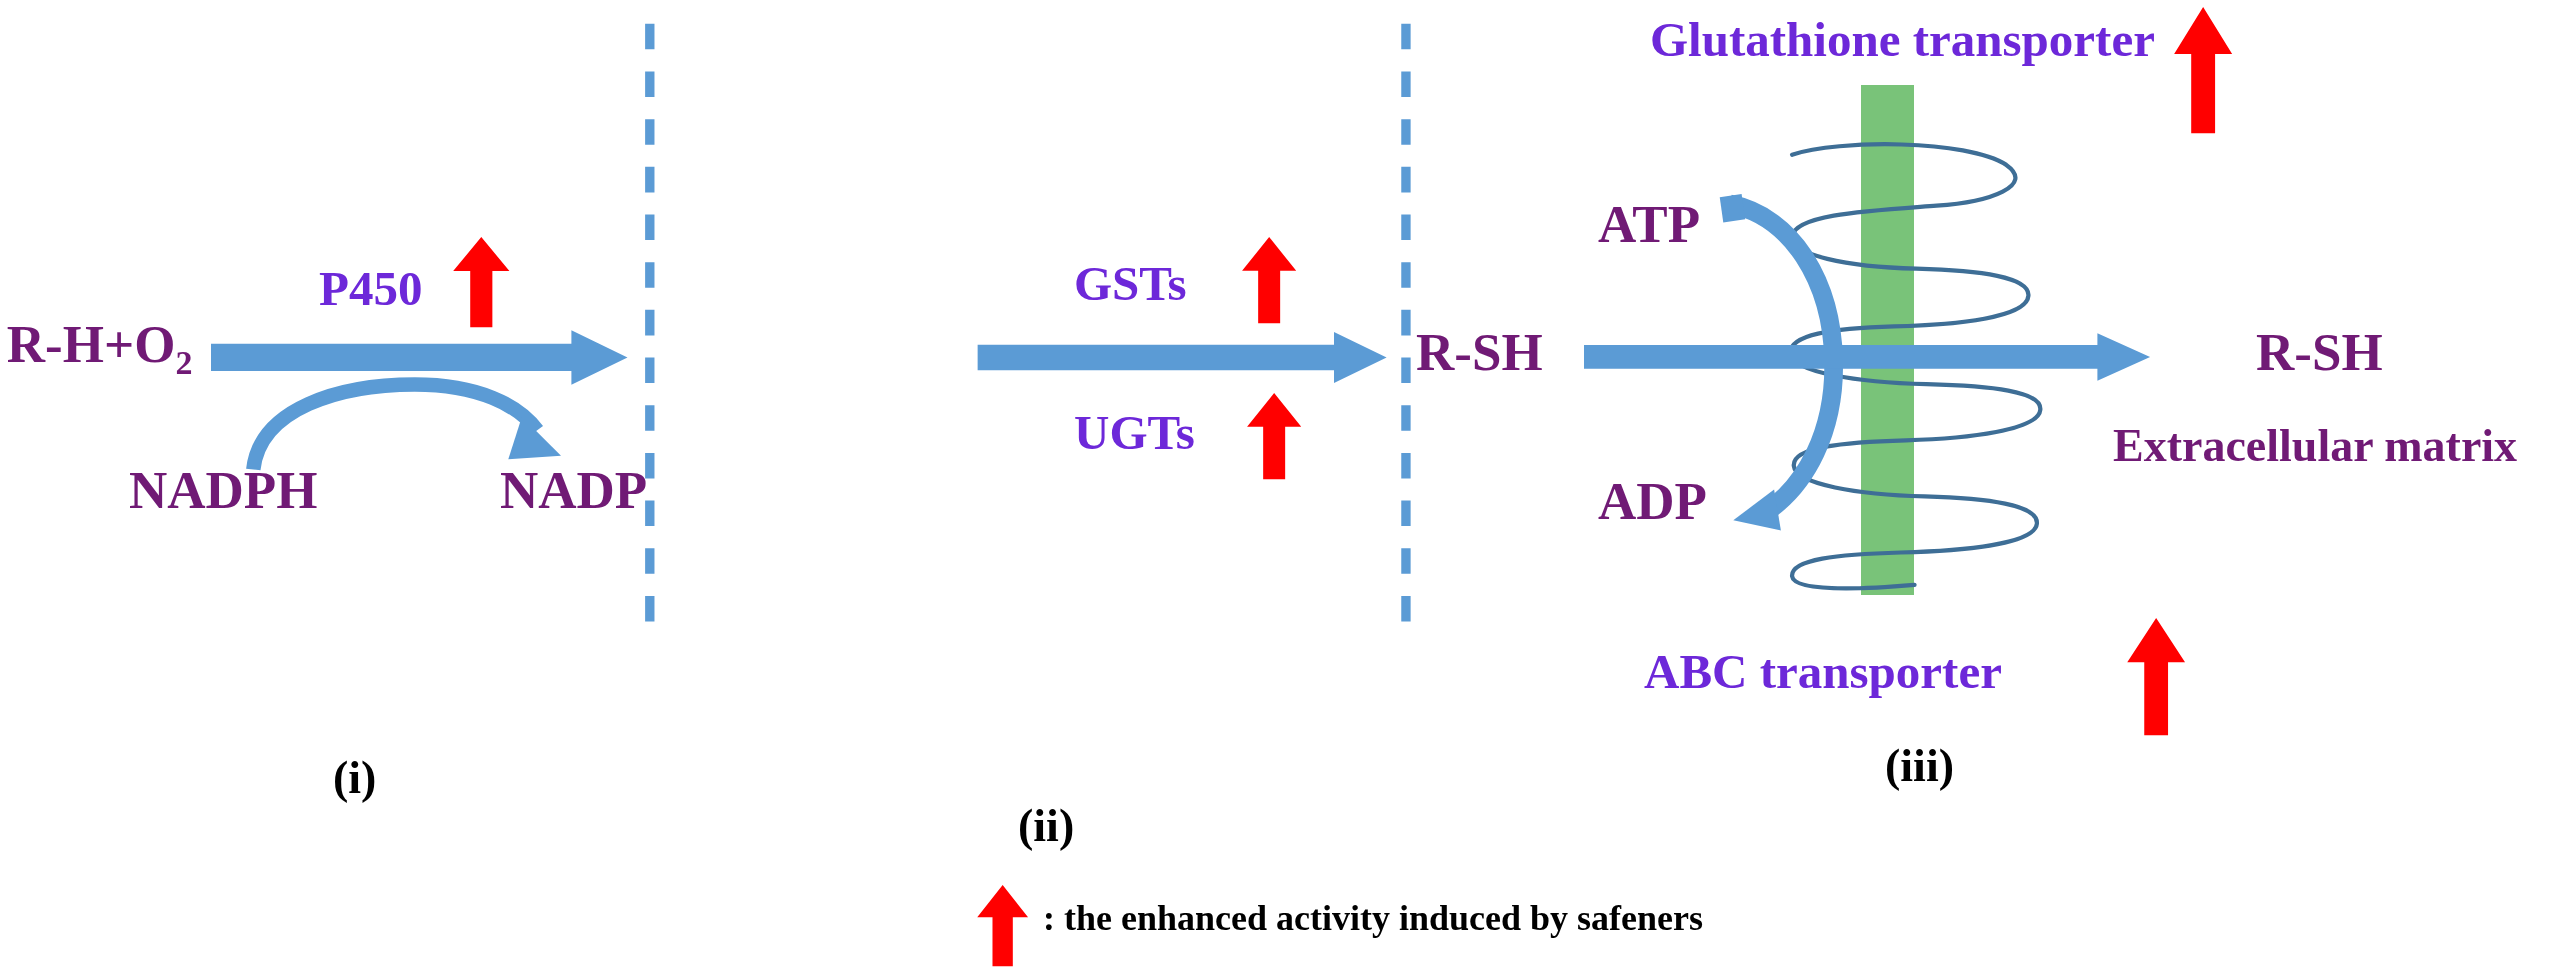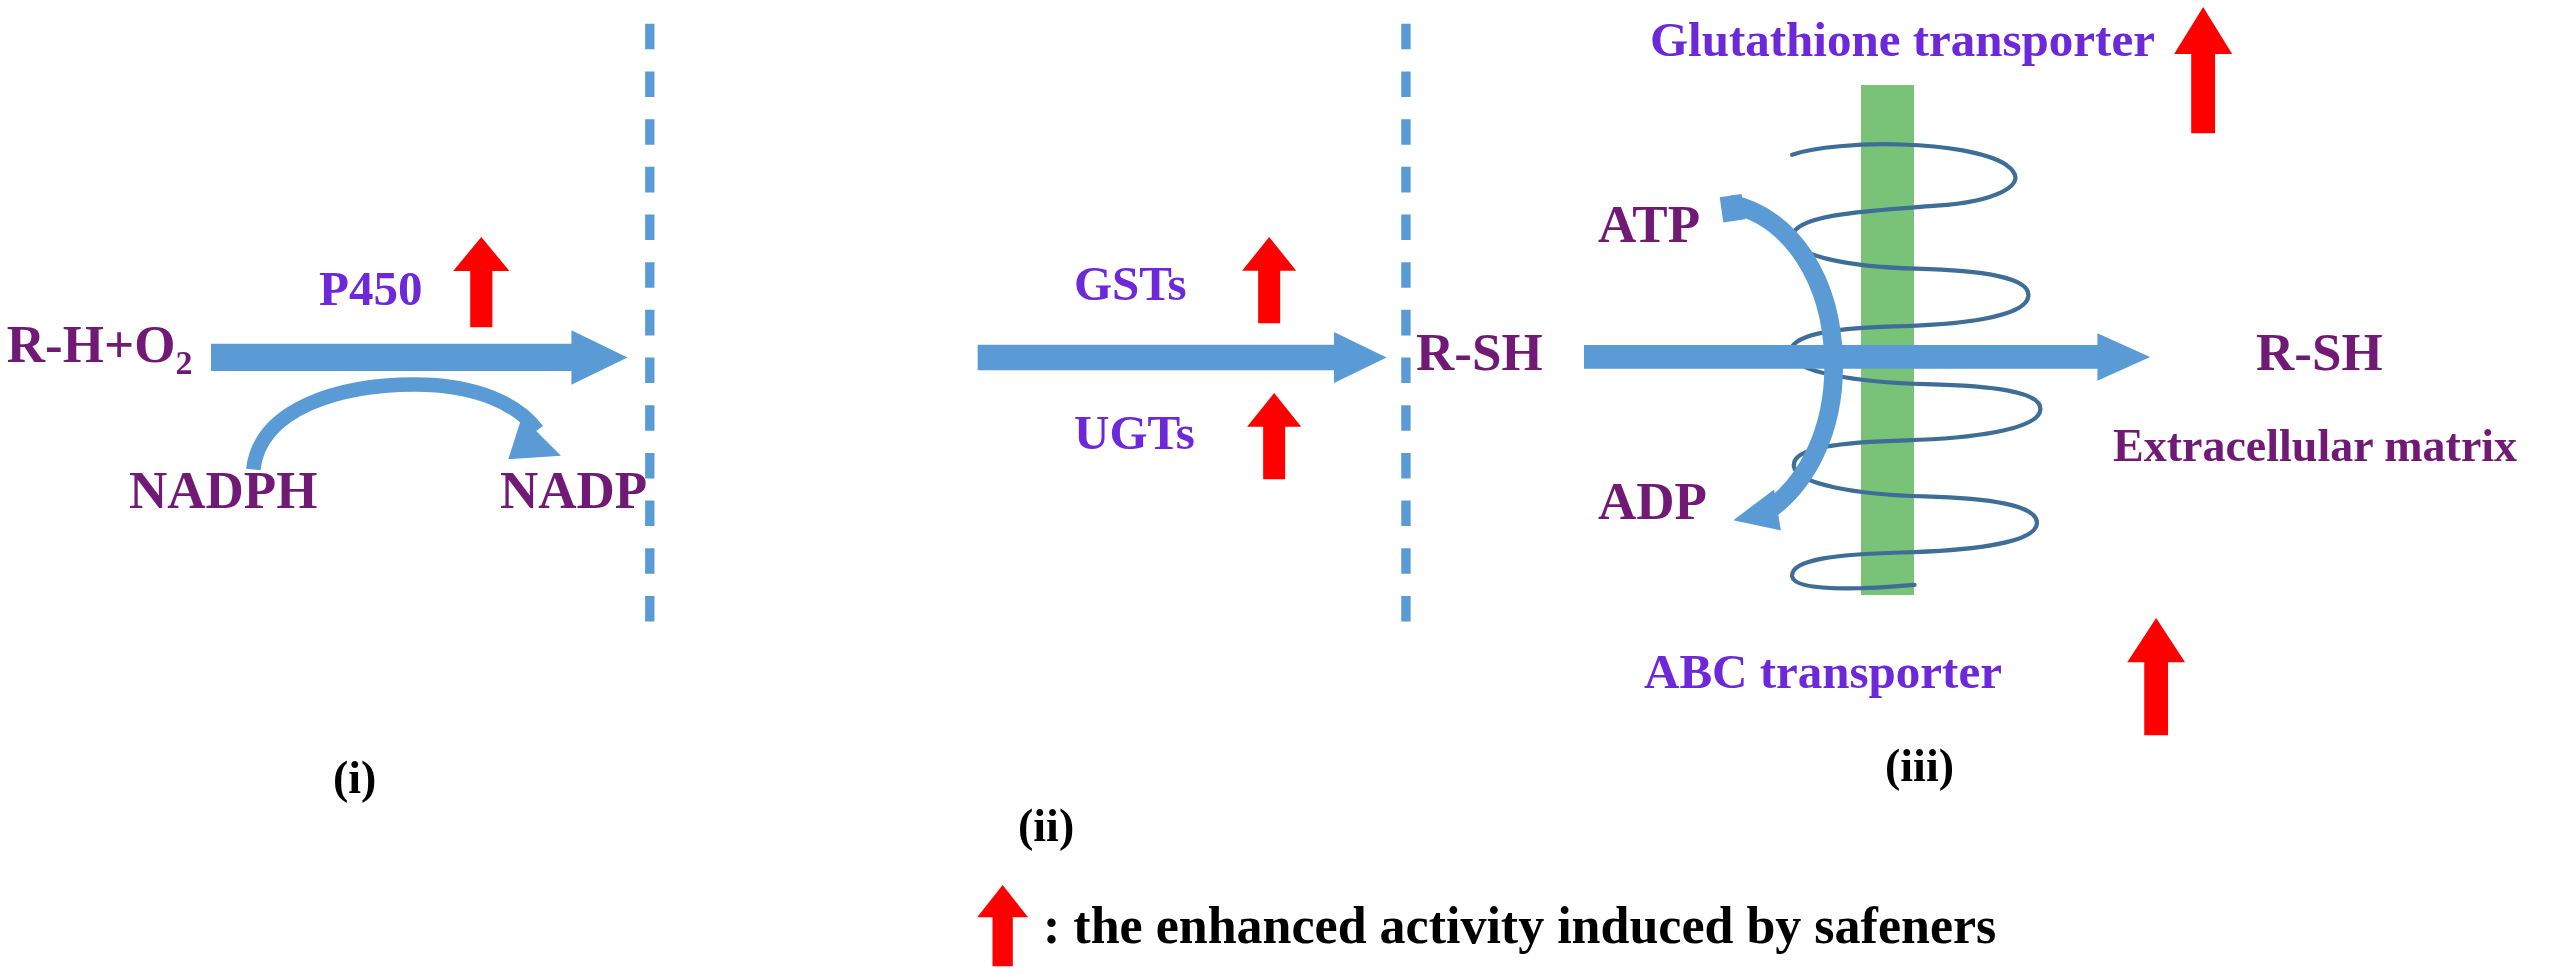--- a/index.html
+++ b/index.html
@@ -42,21 +42,21 @@
     font-size:46px;
     white-space:nowrap;
     line-height:1;
   }
 
   
   .legend-text {
     font-family:"Liberation Serif", serif;
     font-weight:bold;
     color:#000000;
-    font-size:52px;
+    font-size:36px;
     white-space:nowrap;
     line-height:1;
   }
 
   svg { display:block; overflow:visible; }
 </style>
 </head>
 <body>
 
 <div id="stage">

